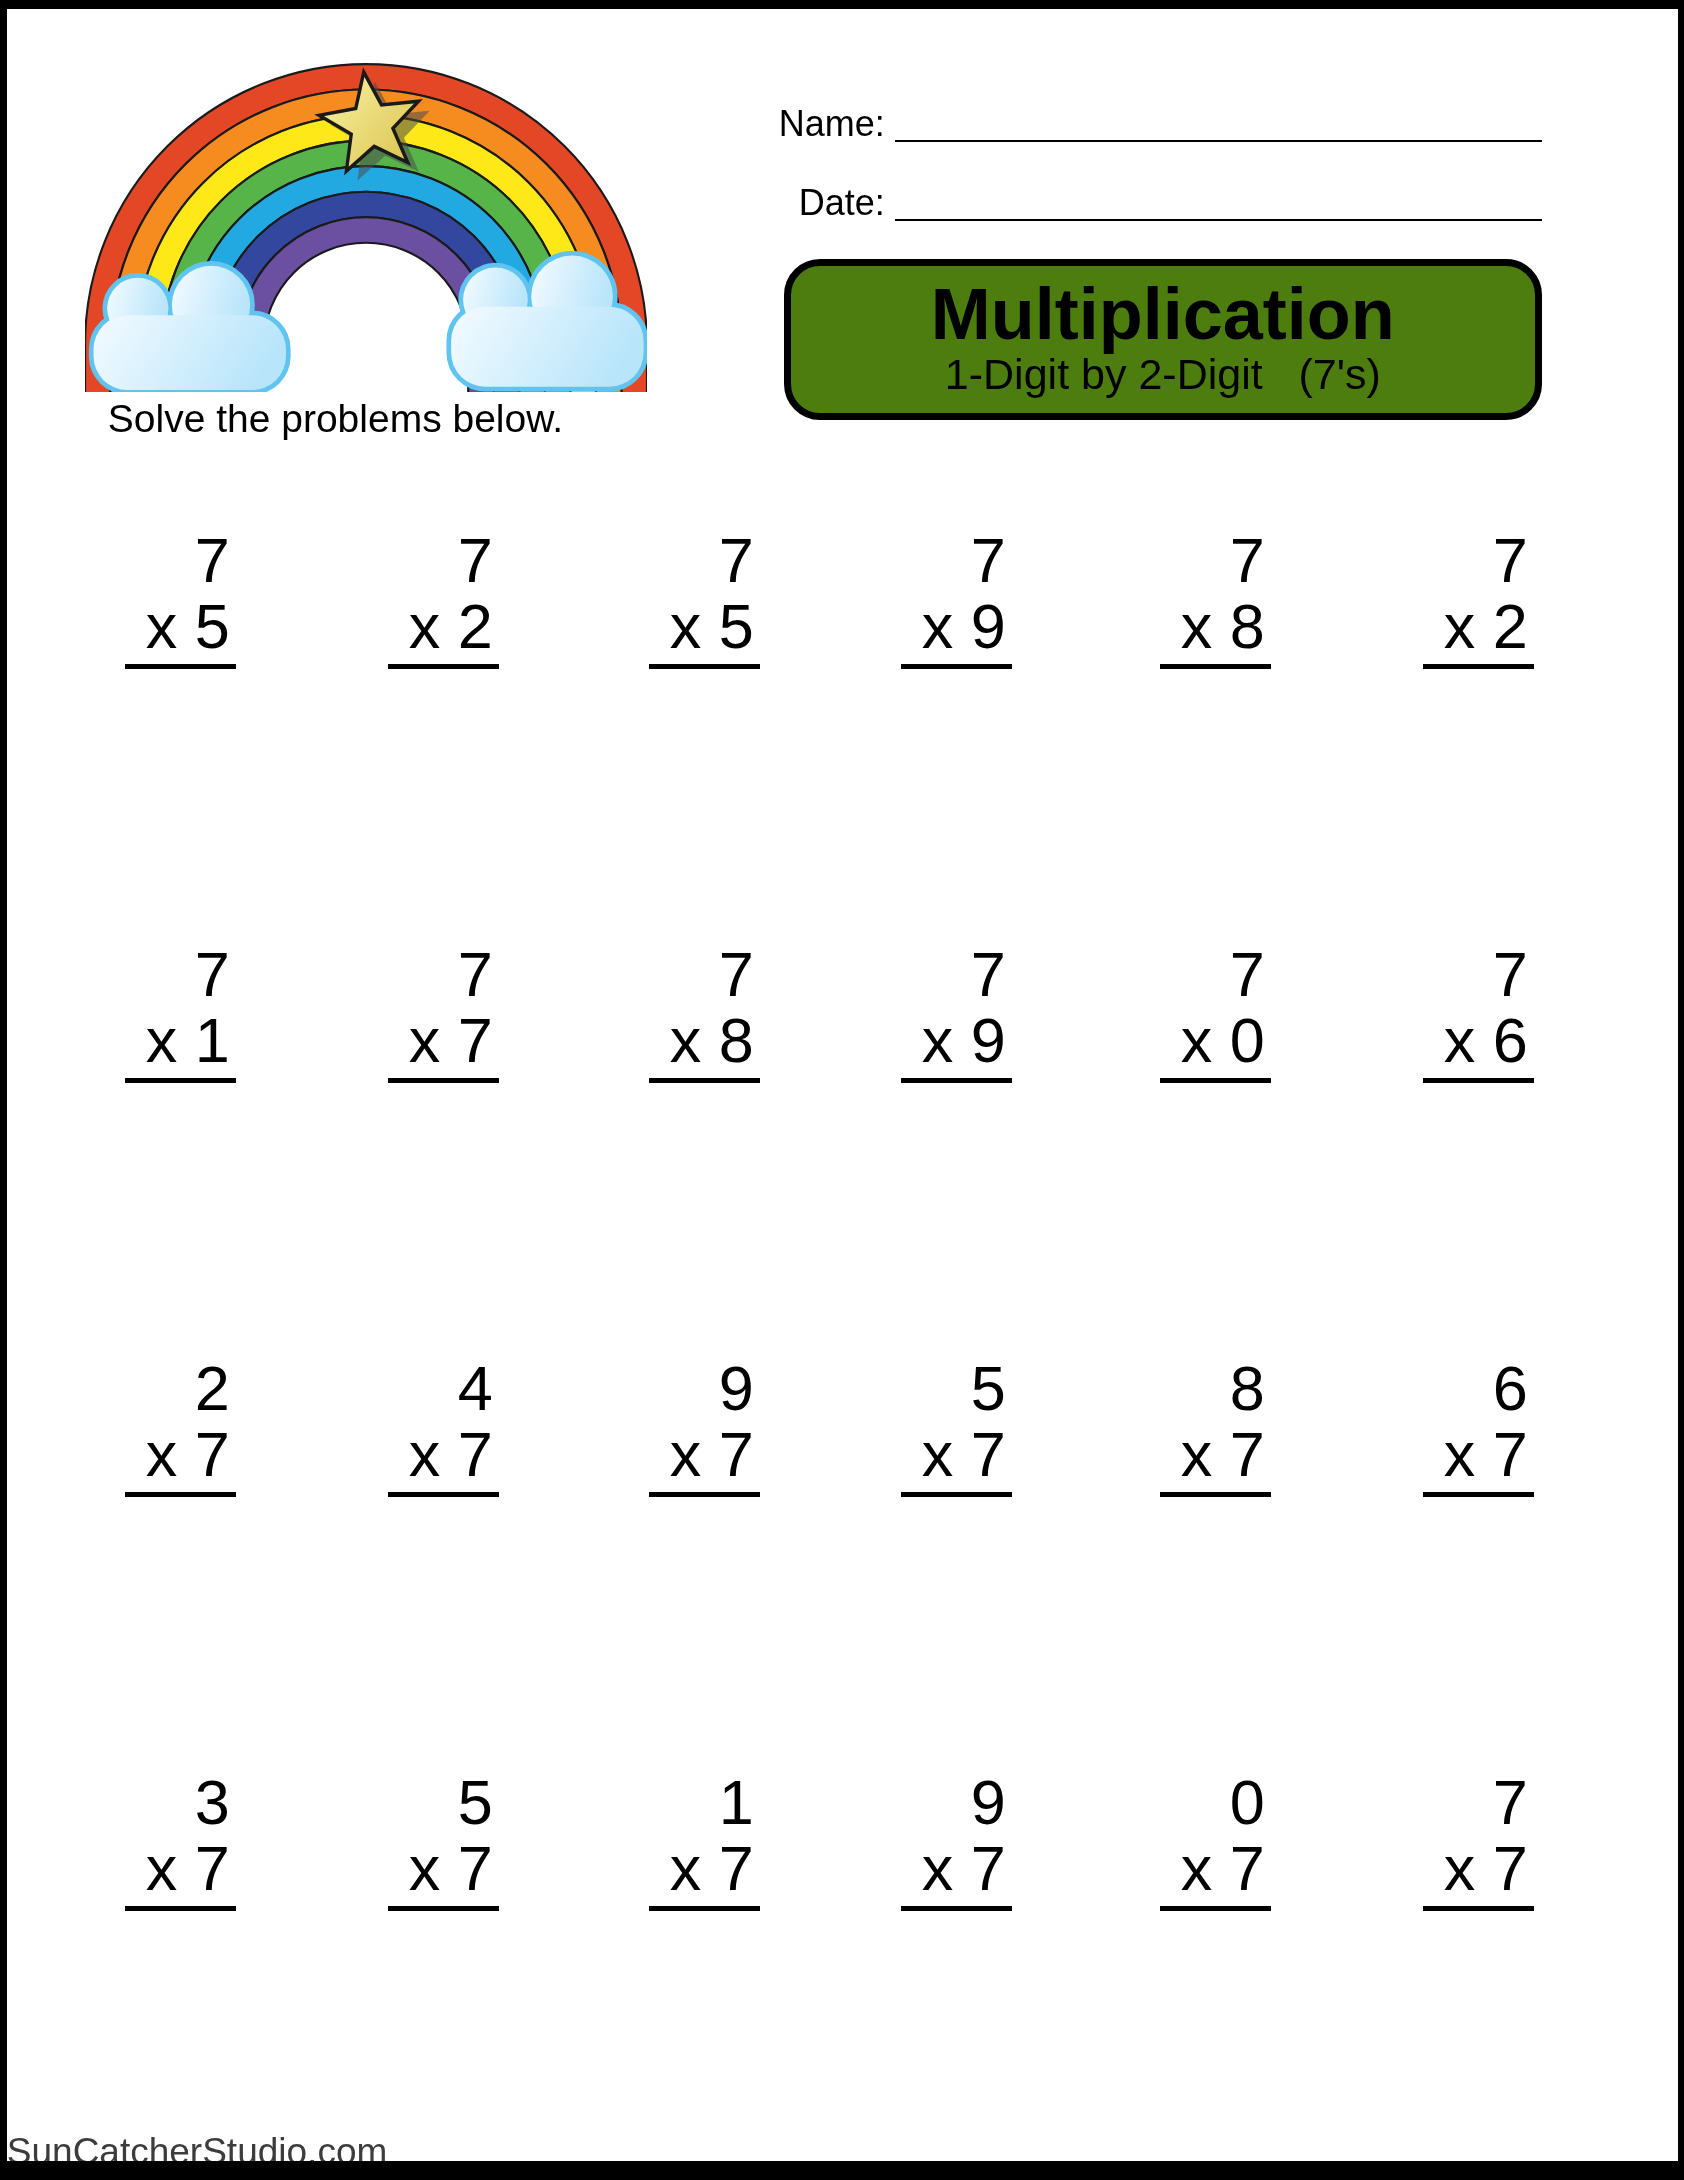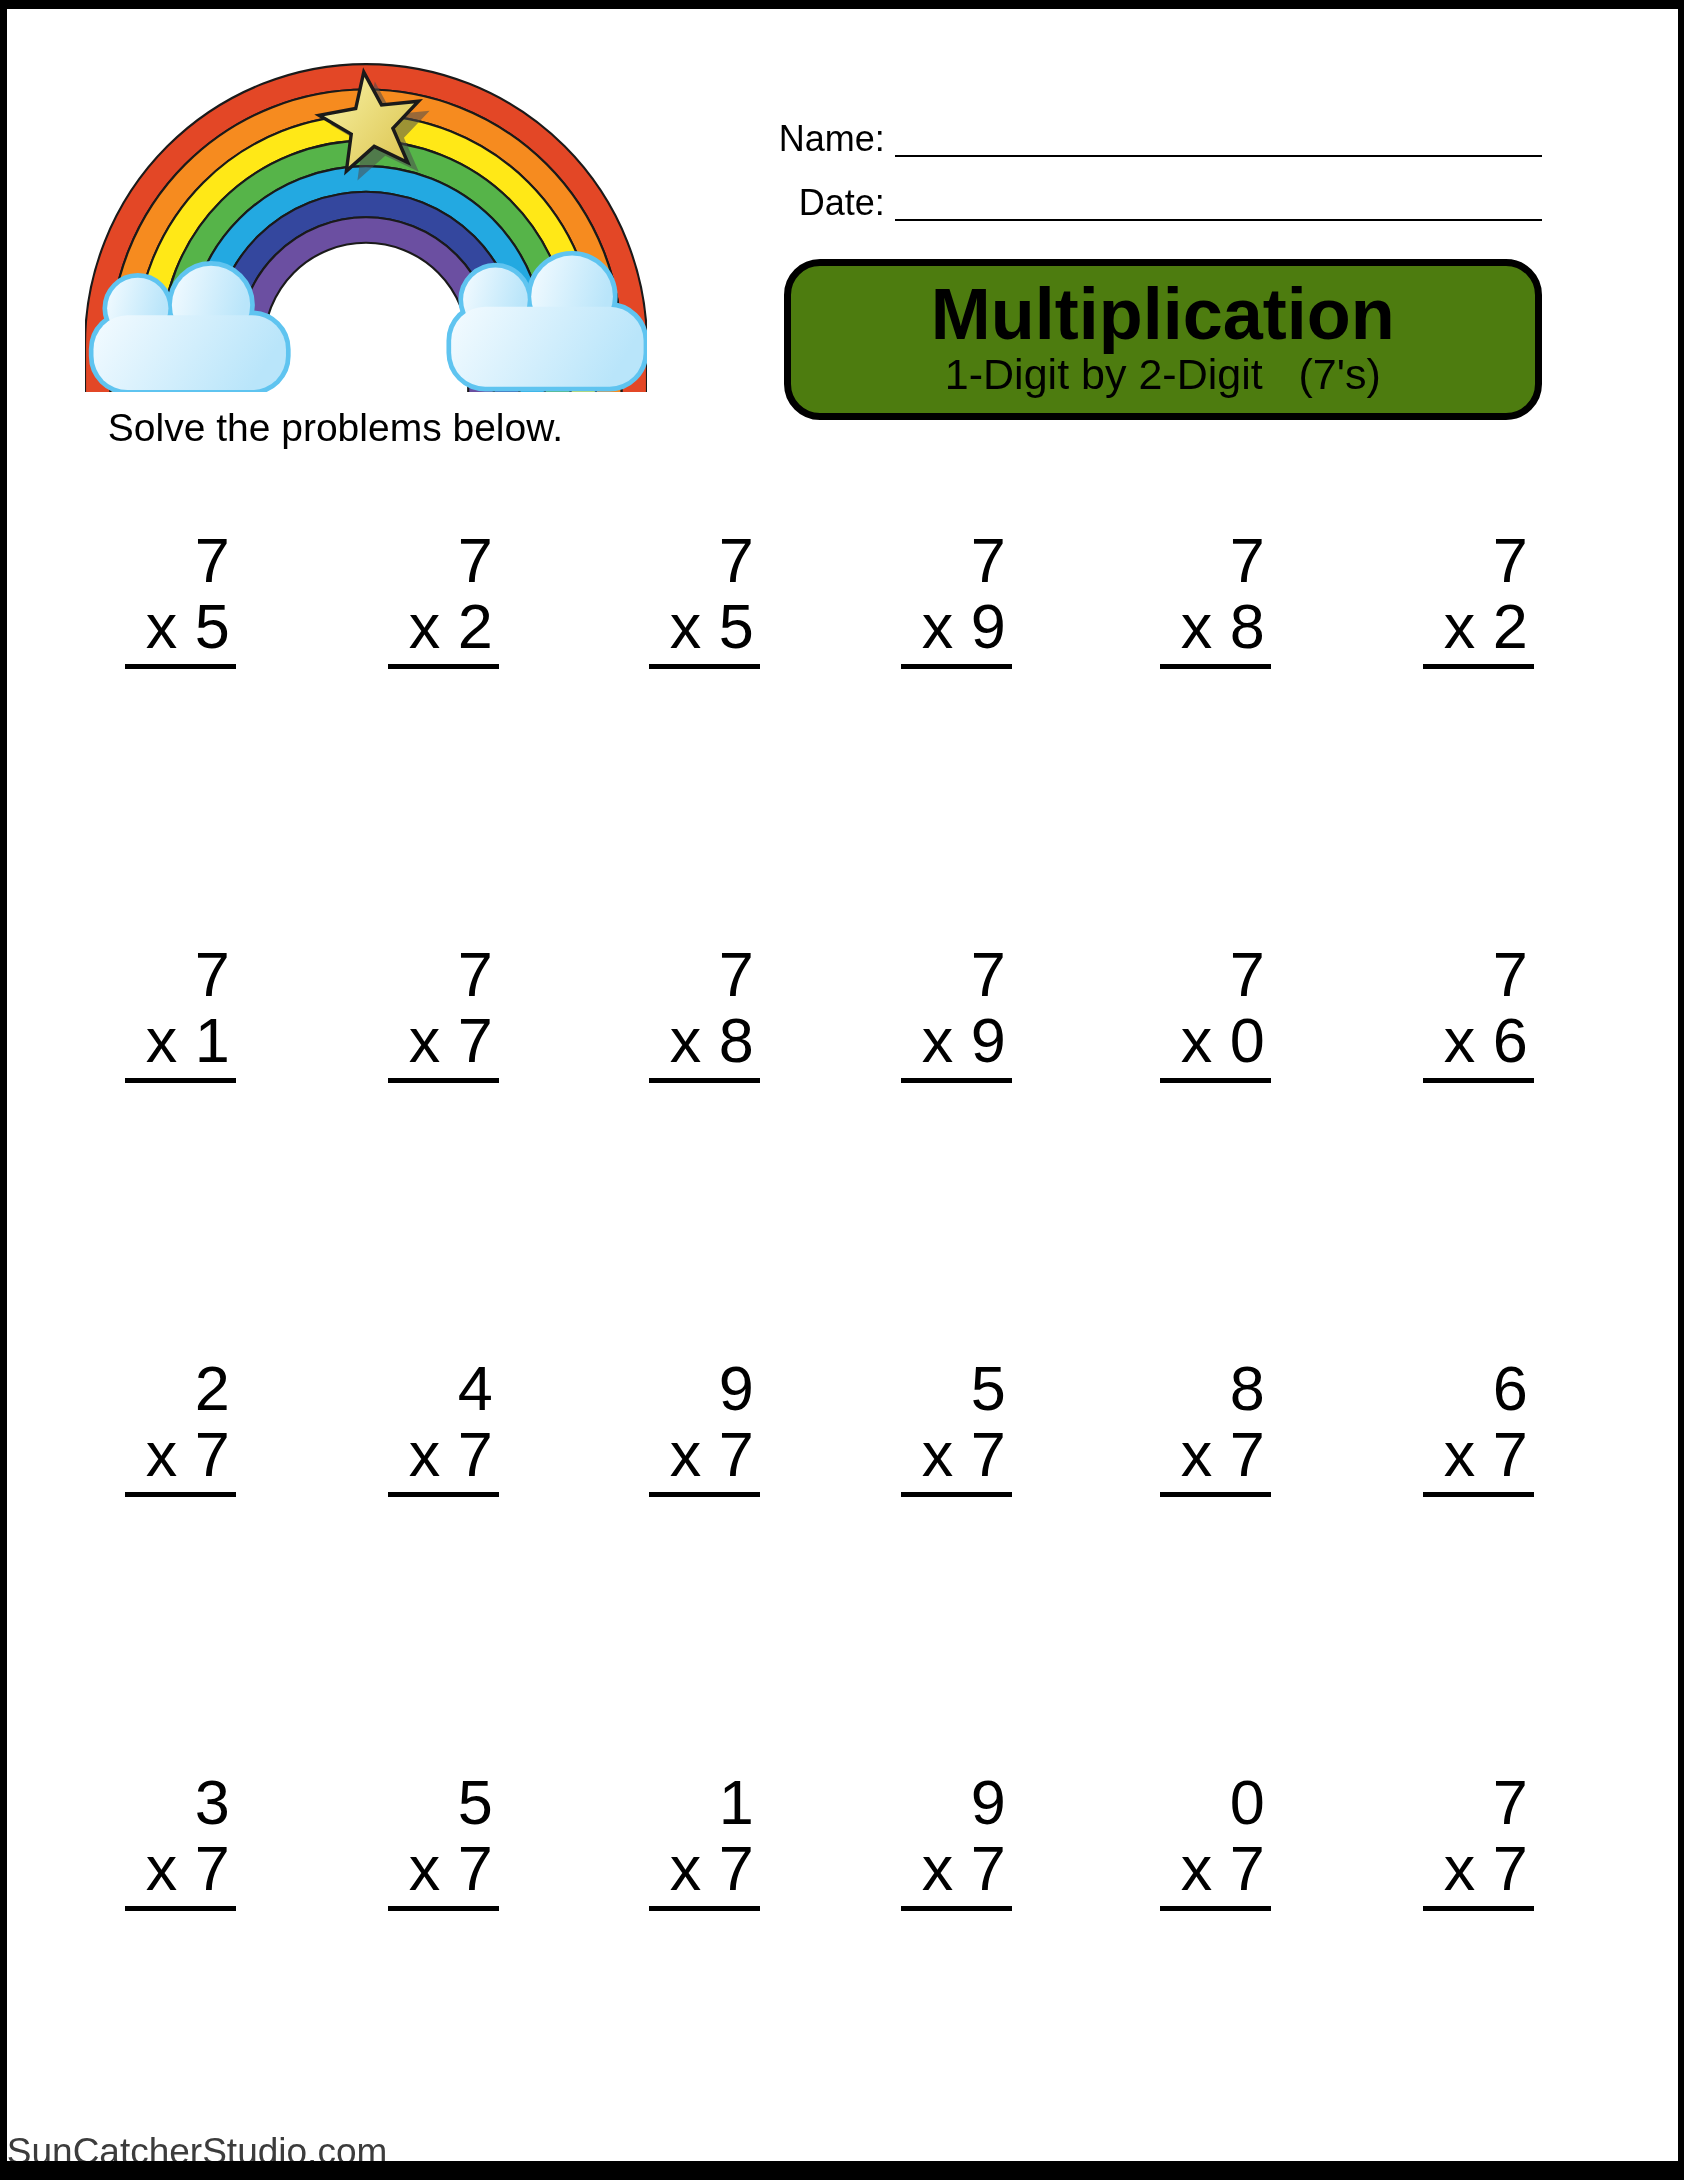--- a/index.html
+++ b/index.html
@@ -13,28 +13,28 @@
   .page{
     position:absolute;left:6.8px;top:8.5px;
     width:1671px;height:2152px;
     background:#fff;
     overflow:hidden;
   }
   
   .rainbow-wrap{position:absolute;left:78px;top:25.6px;width:562px;height:358px;}
   
   .instruction{
-    position:absolute;left:101px;top:395px;
+    position:absolute;left:101px;top:386px;
     font-size:39px;line-height:47px;color:#000;
   }
   
   .field-row{position:absolute;left:750px;width:785px;height:32px;display:flex;align-items:flex-end;}
   .field-row .lbl{width:128px;text-align:right;font-size:36px;line-height:37px;color:#000;}
   .field-row .line{flex:1;margin-left:10.2px;height:31px;border-bottom:2.6px solid #000;}
-  .name-row{top:116px;}
+  .name-row{top:101px;}
   .date-row{top:180px;}
   
   .title-box{
     position:absolute;left:777px;top:250px;width:758px;height:161px;
     background:#4d7c0f;border:7.7px solid #000;border-radius:36px;
     box-sizing:border-box;text-align:center;overflow:hidden;
   }
   .box-title{font-size:72px;font-weight:bold;line-height:72px;margin-top:12px;color:#000;}
   .box-subtitle{font-size:43px;line-height:49px;white-space:pre;color:#000;}
   

